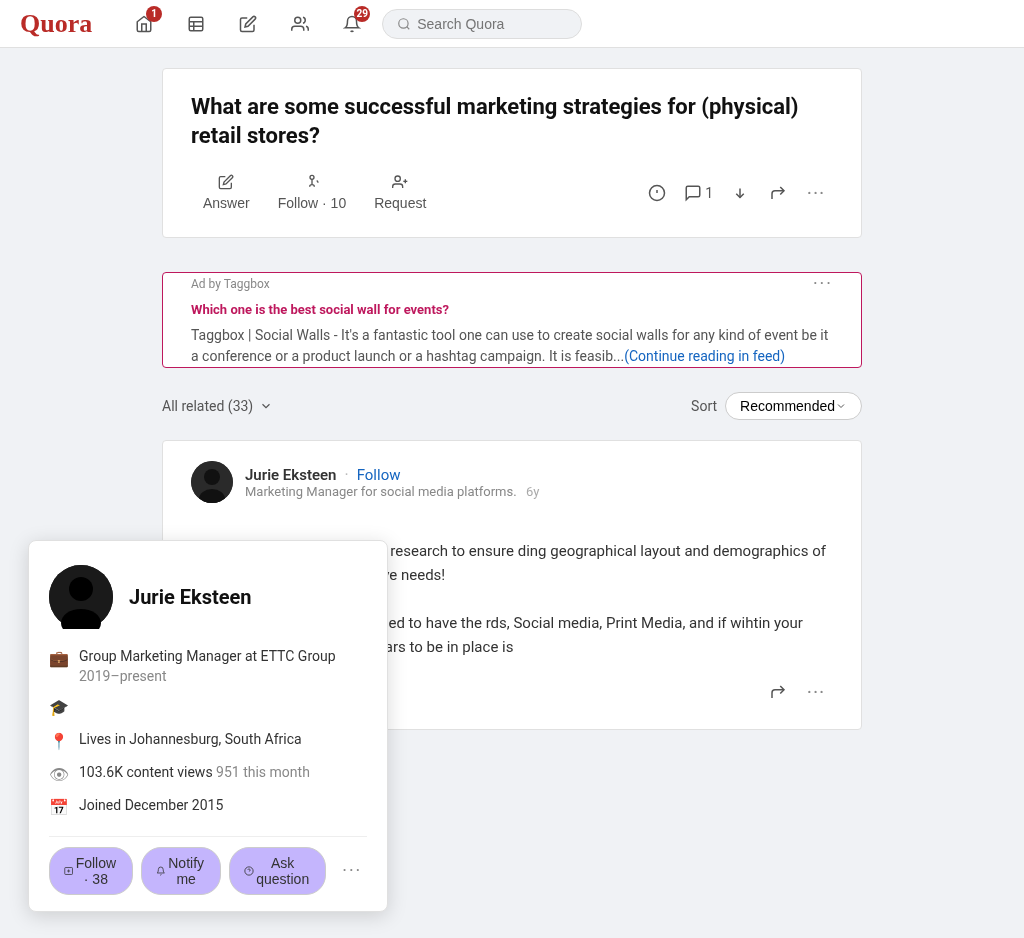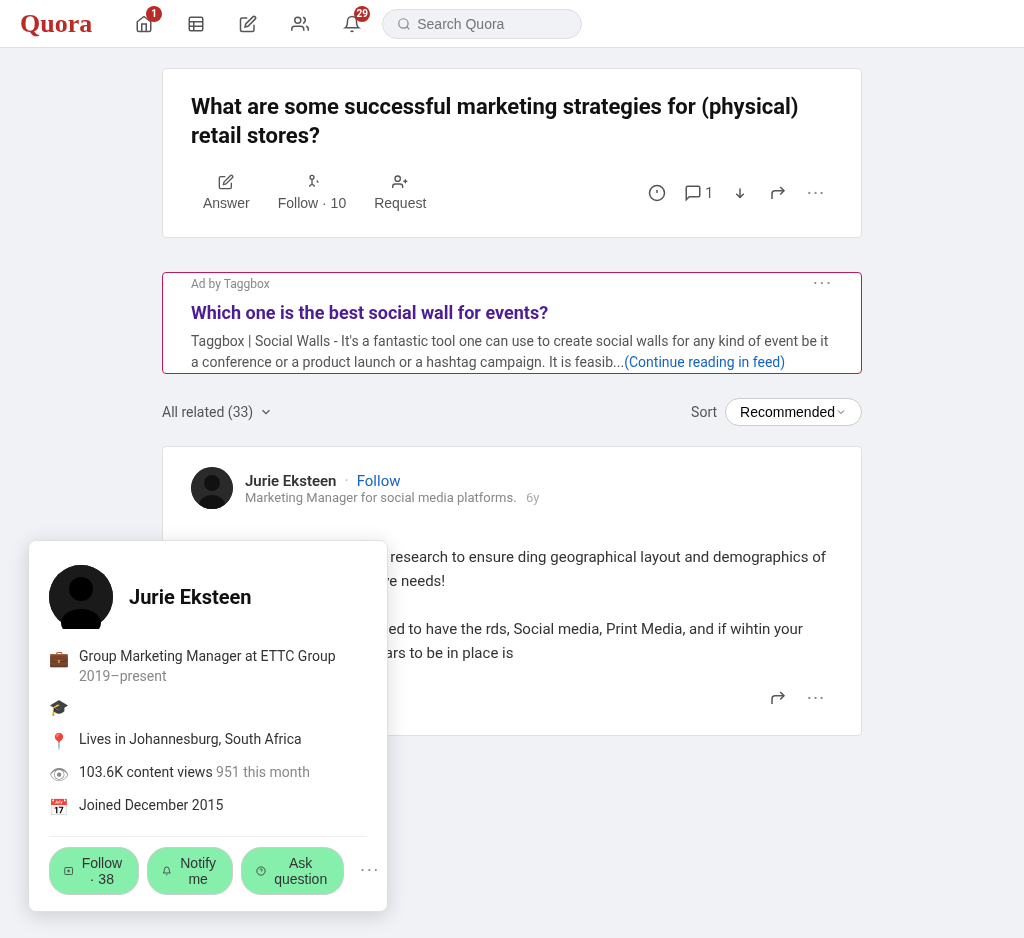--- a/index.html
+++ b/index.html
@@ -145,21 +145,21 @@
       margin-top: 34px;
     }
     .ad-header {
       display: flex;
       justify-content: space-between;
       align-items: center;
       margin-bottom: 8px;
     }
     .ad-label { font-size: 12px; color: #888; }
     .ad-more { cursor: pointer; color: #888; font-size: 18px; letter-spacing: 2px; }
-    .ad-title { font-size: 18px; font-weight: 700; color: #4c1d95; margin-bottom: 8px; }
+    .ad-title { font-size: 13px; font-weight: 700; color: #be185d; margin-bottom: 8px; }
     .ad-text { font-size: 14px; color: #555; line-height: 1.5; }
     .ad-link { color: #1565c0; cursor: pointer; }
 
     
     .filter-bar {
       display: flex;
       align-items: center;
       justify-content: space-between;
       padding: 12px 0;
       margin-bottom: 8px;
@@ -300,25 +300,24 @@
       margin: 10px 0;
     }
     .popup-actions {
       display: flex;
       align-items: center;
       gap: 8px;
     }
     .popup-action-btn {
       display: flex;
       align-items: center;
-      gap: 6px;
       padding: 7px 14px;
       border: 1px solid #ccc;
       border-radius: 20px;
-      background: #86efac;
+      background: #c4b5fd;
       font-size: 14px;
       cursor: pointer;
       color: #333;
     }
     .popup-action-more {
       font-size: 18px;
       color: #888;
       cursor: pointer;
       padding: 4px 8px;
       letter-spacing: 2px;

